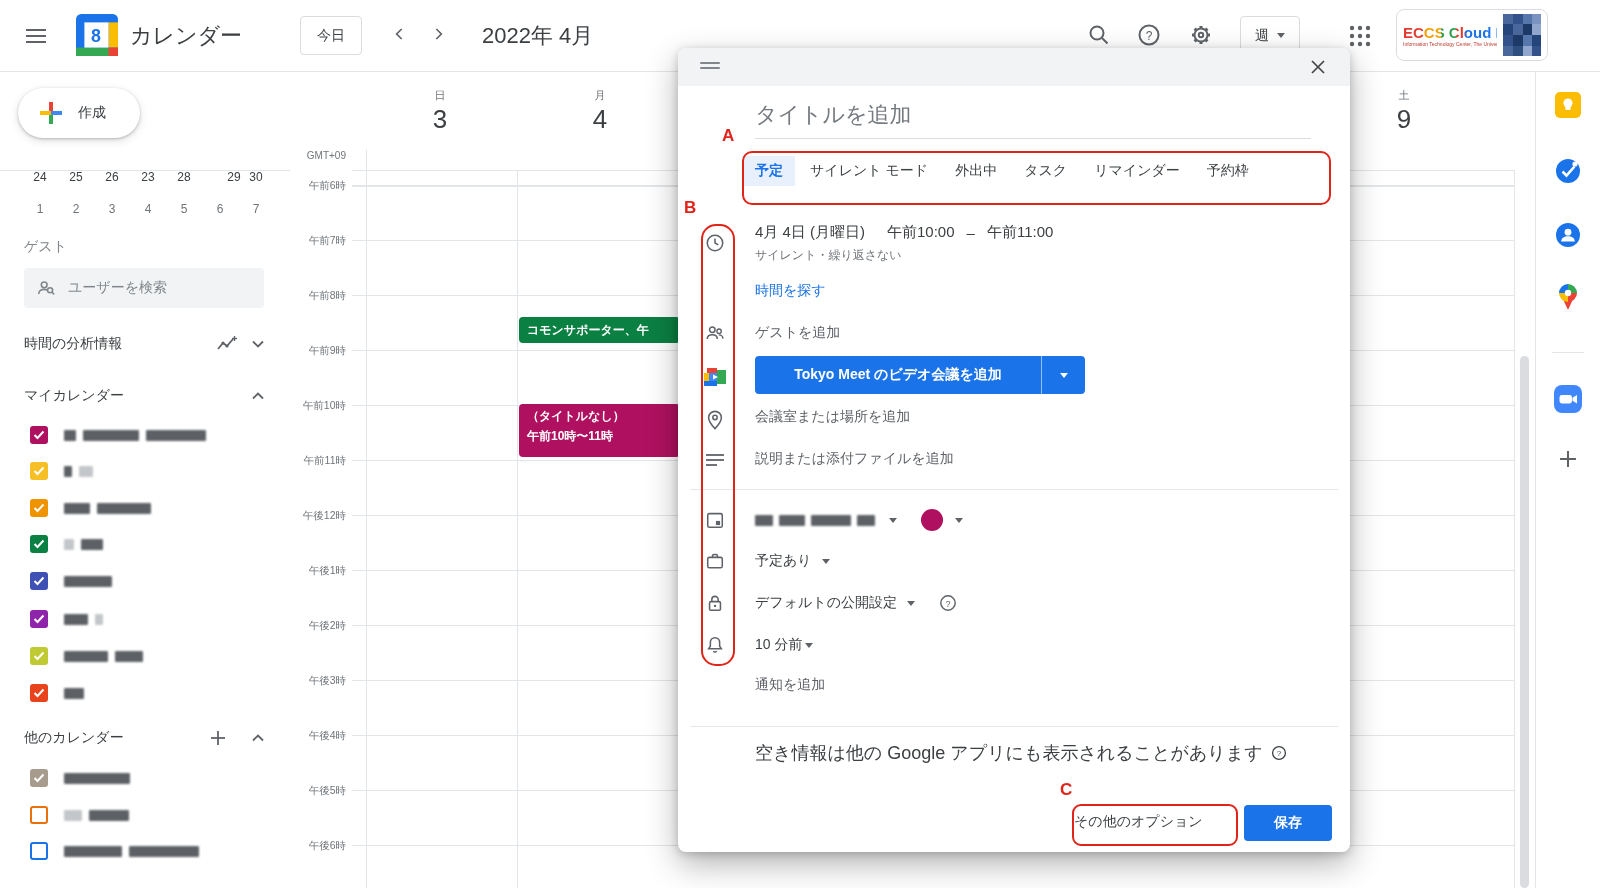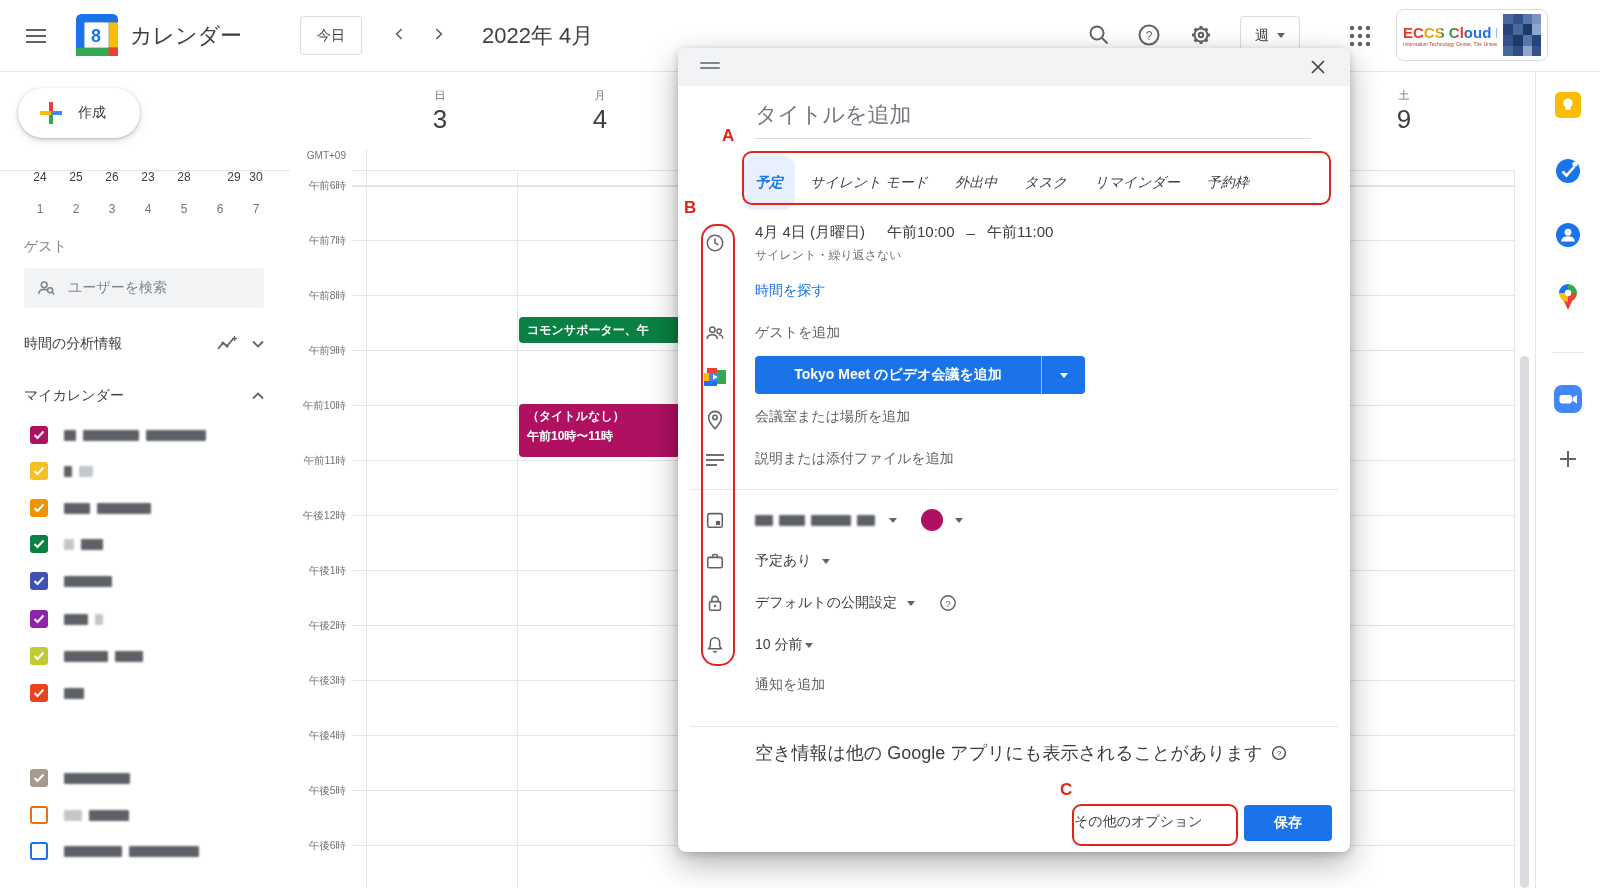--- a/index.html
+++ b/index.html
@@ -20,21 +20,21 @@
          border-top:5px solid #5f6368;display:inline-block;}
   .caret.w{border-top-color:#fff;}
   .rd{display:inline-block;height:11px;border-radius:1px;background:#41464b;
       filter:blur(1.3px);opacity:.85;}
   .rd.lt{background:#b9bdc1;}
   .cb{width:18px;height:18px;border-radius:3px;display:flex;align-items:center;
       justify-content:center;flex:0 0 auto;cursor:pointer;}
   .cb.un{background:#fff;border:2px solid #888;width:14px;height:14px;}
   .dialog{position:absolute;left:678px;top:48px;width:672px;height:804px;background:#fff;
           border-radius:8px;box-shadow:0 12px 32px rgba(0,0,0,.30),0 2px 8px rgba(0,0,0,.18);z-index:10;}
-  .tab{padding:18px 12px;font-size:14px;color:#3c4043;border-radius:12px;cursor:pointer;white-space:nowrap;font-style:italic;}
+  .tab{padding:6px 12px;font-size:14px;color:#3c4043;border-radius:0;cursor:pointer;white-space:nowrap;}
   .tab.sel{background:#e8f0fe;font-weight:bold;}
   .ann-box{position:absolute;border:2.5px solid #e02419;z-index:30;pointer-events:none;}
   .ann-lbl{position:absolute;font-size:17px;font-weight:bold;color:#e02419;z-index:30;}
   .ev{position:absolute;border-radius:4px;color:#fff;font-size:12px;overflow:hidden;
       padding:4px 8px;box-sizing:border-box;cursor:pointer;}
   .hl{position:absolute;width:66px;left:280px;text-align:right;font-size:10.5px;color:#70757a;}
   .ic{display:flex;align-items:center;justify-content:center;}
   svg{display:block;}
 </style>
 </head>
@@ -292,20 +292,30 @@
     <span class="cb" style="background: rgb(232, 67, 28);">
         <svg width="12" height="10" viewBox="0 0 12 10">
           <polyline points="1.5,5 4.5,8 10.5,1.5" stroke="#fff" stroke-width="2" fill="none"></polyline>
         </svg>
       </span>
     <span class="f" style="gap:7px;">
         <span class="rd" style="width:20px"></span>
       </span>
   </div>
 
+  <div class="abs f" style="left:24px;top:726px;width:240px;height:24px;">
+    <span class="t14" style="flex:1;">他のカレンダー</span>
+    <svg width="16" height="16" viewBox="0 0 16 16" style="margin-right:26px;">
+        <line x1="8" y1="1" x2="8" y2="15" stroke="#5f6368" stroke-width="1.8"></line>
+        <line x1="1" y1="8" x2="15" y2="8" stroke="#5f6368" stroke-width="1.8"></line>
+      </svg>
+    <svg width="12" height="8" viewBox="0 0 12 8">
+        <polyline points="1,6.5 6,1.5 11,6.5" fill="none" stroke="#5f6368" stroke-width="1.8"></polyline>
+      </svg>
+  </div>
 
   <div class="abs f" style="left:30px;top:769px;gap:16px;">
     <span class="cb" style="background: rgb(167, 155, 142);">
         <svg width="12" height="10" viewBox="0 0 12 10">
           <polyline points="1.5,5 4.5,8 10.5,1.5" stroke="#fff" stroke-width="2" fill="none"></polyline>
         </svg>
       </span>
     <span class="f" style="gap:7px;">
         <span class="rd" style="width:66px"></span>
       </span>

